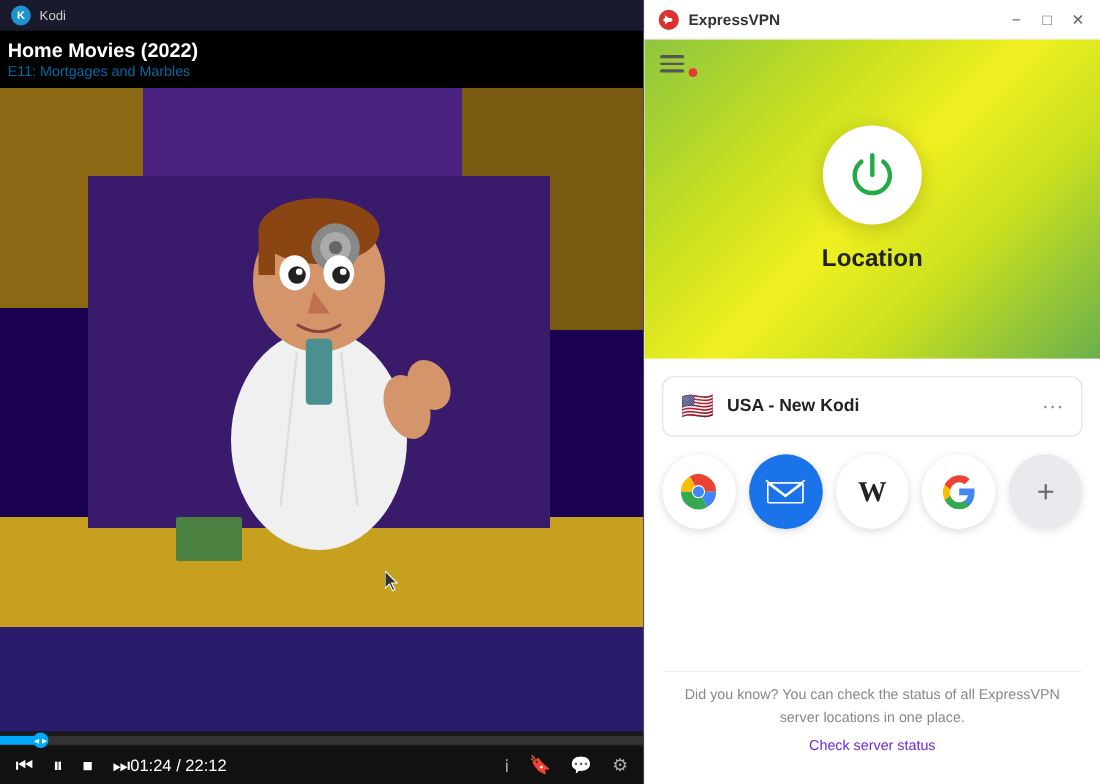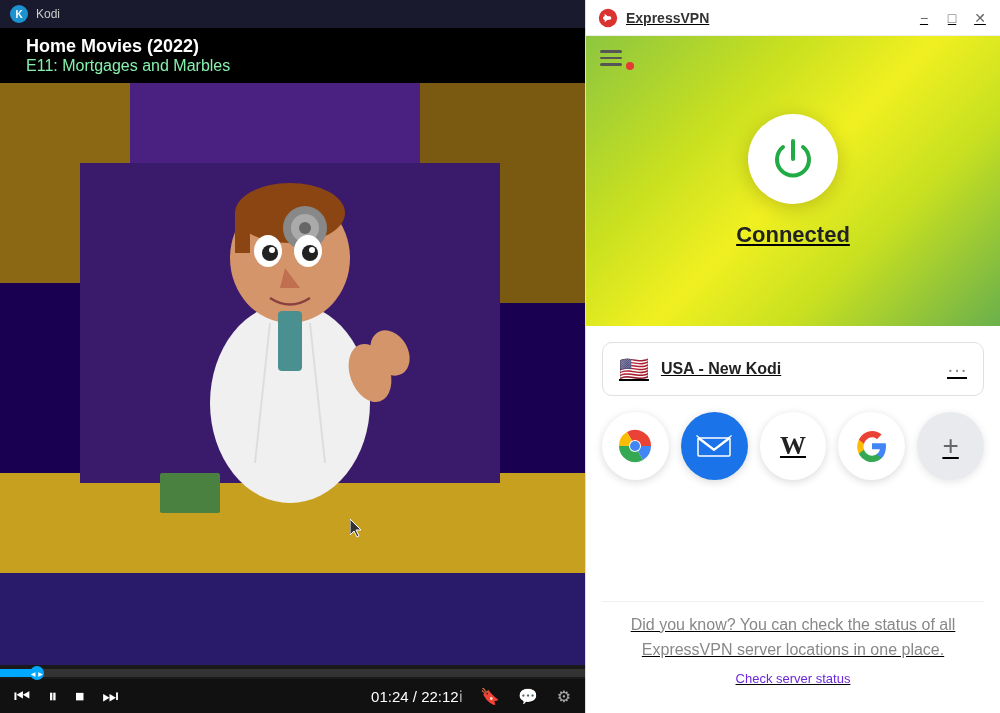--- a/index.html
+++ b/index.html
@@ -44,33 +44,33 @@
       color: white;
       font-weight: bold;
     }
 
     .kodi-title-text {
       color: #ccc;
       font-size: 12px;
     }
 
     .kodi-movie-info {
-      padding: 8px 26px;
+      padding: 8px 7px;
       background: rgba(0,0,0,0.7);
     }
 
     .kodi-movie-title {
       color: white;
       font-size: 18px;
       font-weight: bold;
     }
 
     .kodi-episode {
-      color: #86efac;
-      font-size: 16px;
+      color: #0369a1;
+      font-size: 13px;
     }
 
     .kodi-video-area {
       flex: 1;
       position: relative;
       overflow: hidden;
       background: #2a1a6a;
     }
 
     
@@ -140,21 +140,21 @@
     }
 
     .kodi-ctrl-btn {
       color: white;
       font-size: 18px;
       cursor: pointer;
     }
 
     .kodi-time {
       flex: 1;
-      text-align: right;
+      text-align: left;
       color: white;
       font-size: 15px;
     }
 
     .kodi-right-icons {
       display: flex;
       gap: 18px;
       align-items: center;
     }
 
@@ -164,21 +164,20 @@
     }
 
     
     .vpn-section {
       width: 415px;
       height: 713px;
       display: flex;
       flex-direction: column;
       background: white;
       border-left: 1px solid #ddd;
-      text-decoration: underline;
     }
 
     .vpn-titlebar {
       height: 36px;
       background: white;
       border-bottom: 1px solid #eee;
       display: flex;
       align-items: center;
       justify-content: space-between;
       padding: 0 12px;
@@ -379,21 +378,21 @@
     }
 
     
     .vpn-footer {
       text-align: center;
       padding: 10px 20px;
       border-top: 1px solid #f0f0f0;
     }
 
     .vpn-footer-text {
-      font-size: 16px;
+      font-size: 13px;
       color: #888;
       line-height: 1.6;
       margin-bottom: 6px;
     }
 
     .vpn-check-link {
       font-size: 13px;
       color: #6d28d9;
       text-decoration: none;
       cursor: pointer;
@@ -557,21 +556,21 @@
         <div class="vpn-notification-dot"></div>
       </div>
 
       <div class="vpn-power-btn">
         <svg class="vpn-power-symbol" viewBox="0 0 48 48">
           <path d="M 24 6 L 24 24" stroke="#22aa44" stroke-width="4" stroke-linecap="round" fill="none"></path>
           <path d="M 14 12 A 16 16 0 1 0 34 12" stroke="#22aa44" stroke-width="4" stroke-linecap="round" fill="none"></path>
         </svg>
       </div>
 
-      <div class="vpn-connected-text">Connected</div>
+      <div class="vpn-connected-text">Location</div>
     </div>
 
     <div class="vpn-body">
 
       <div class="vpn-location-card">
         <span class="vpn-flag">🇺🇸</span>
         <div class="vpn-location-info">
           <div class="vpn-location-name">USA - New Kodi</div>
         </div>
         <div class="vpn-more-btn">···</div>

